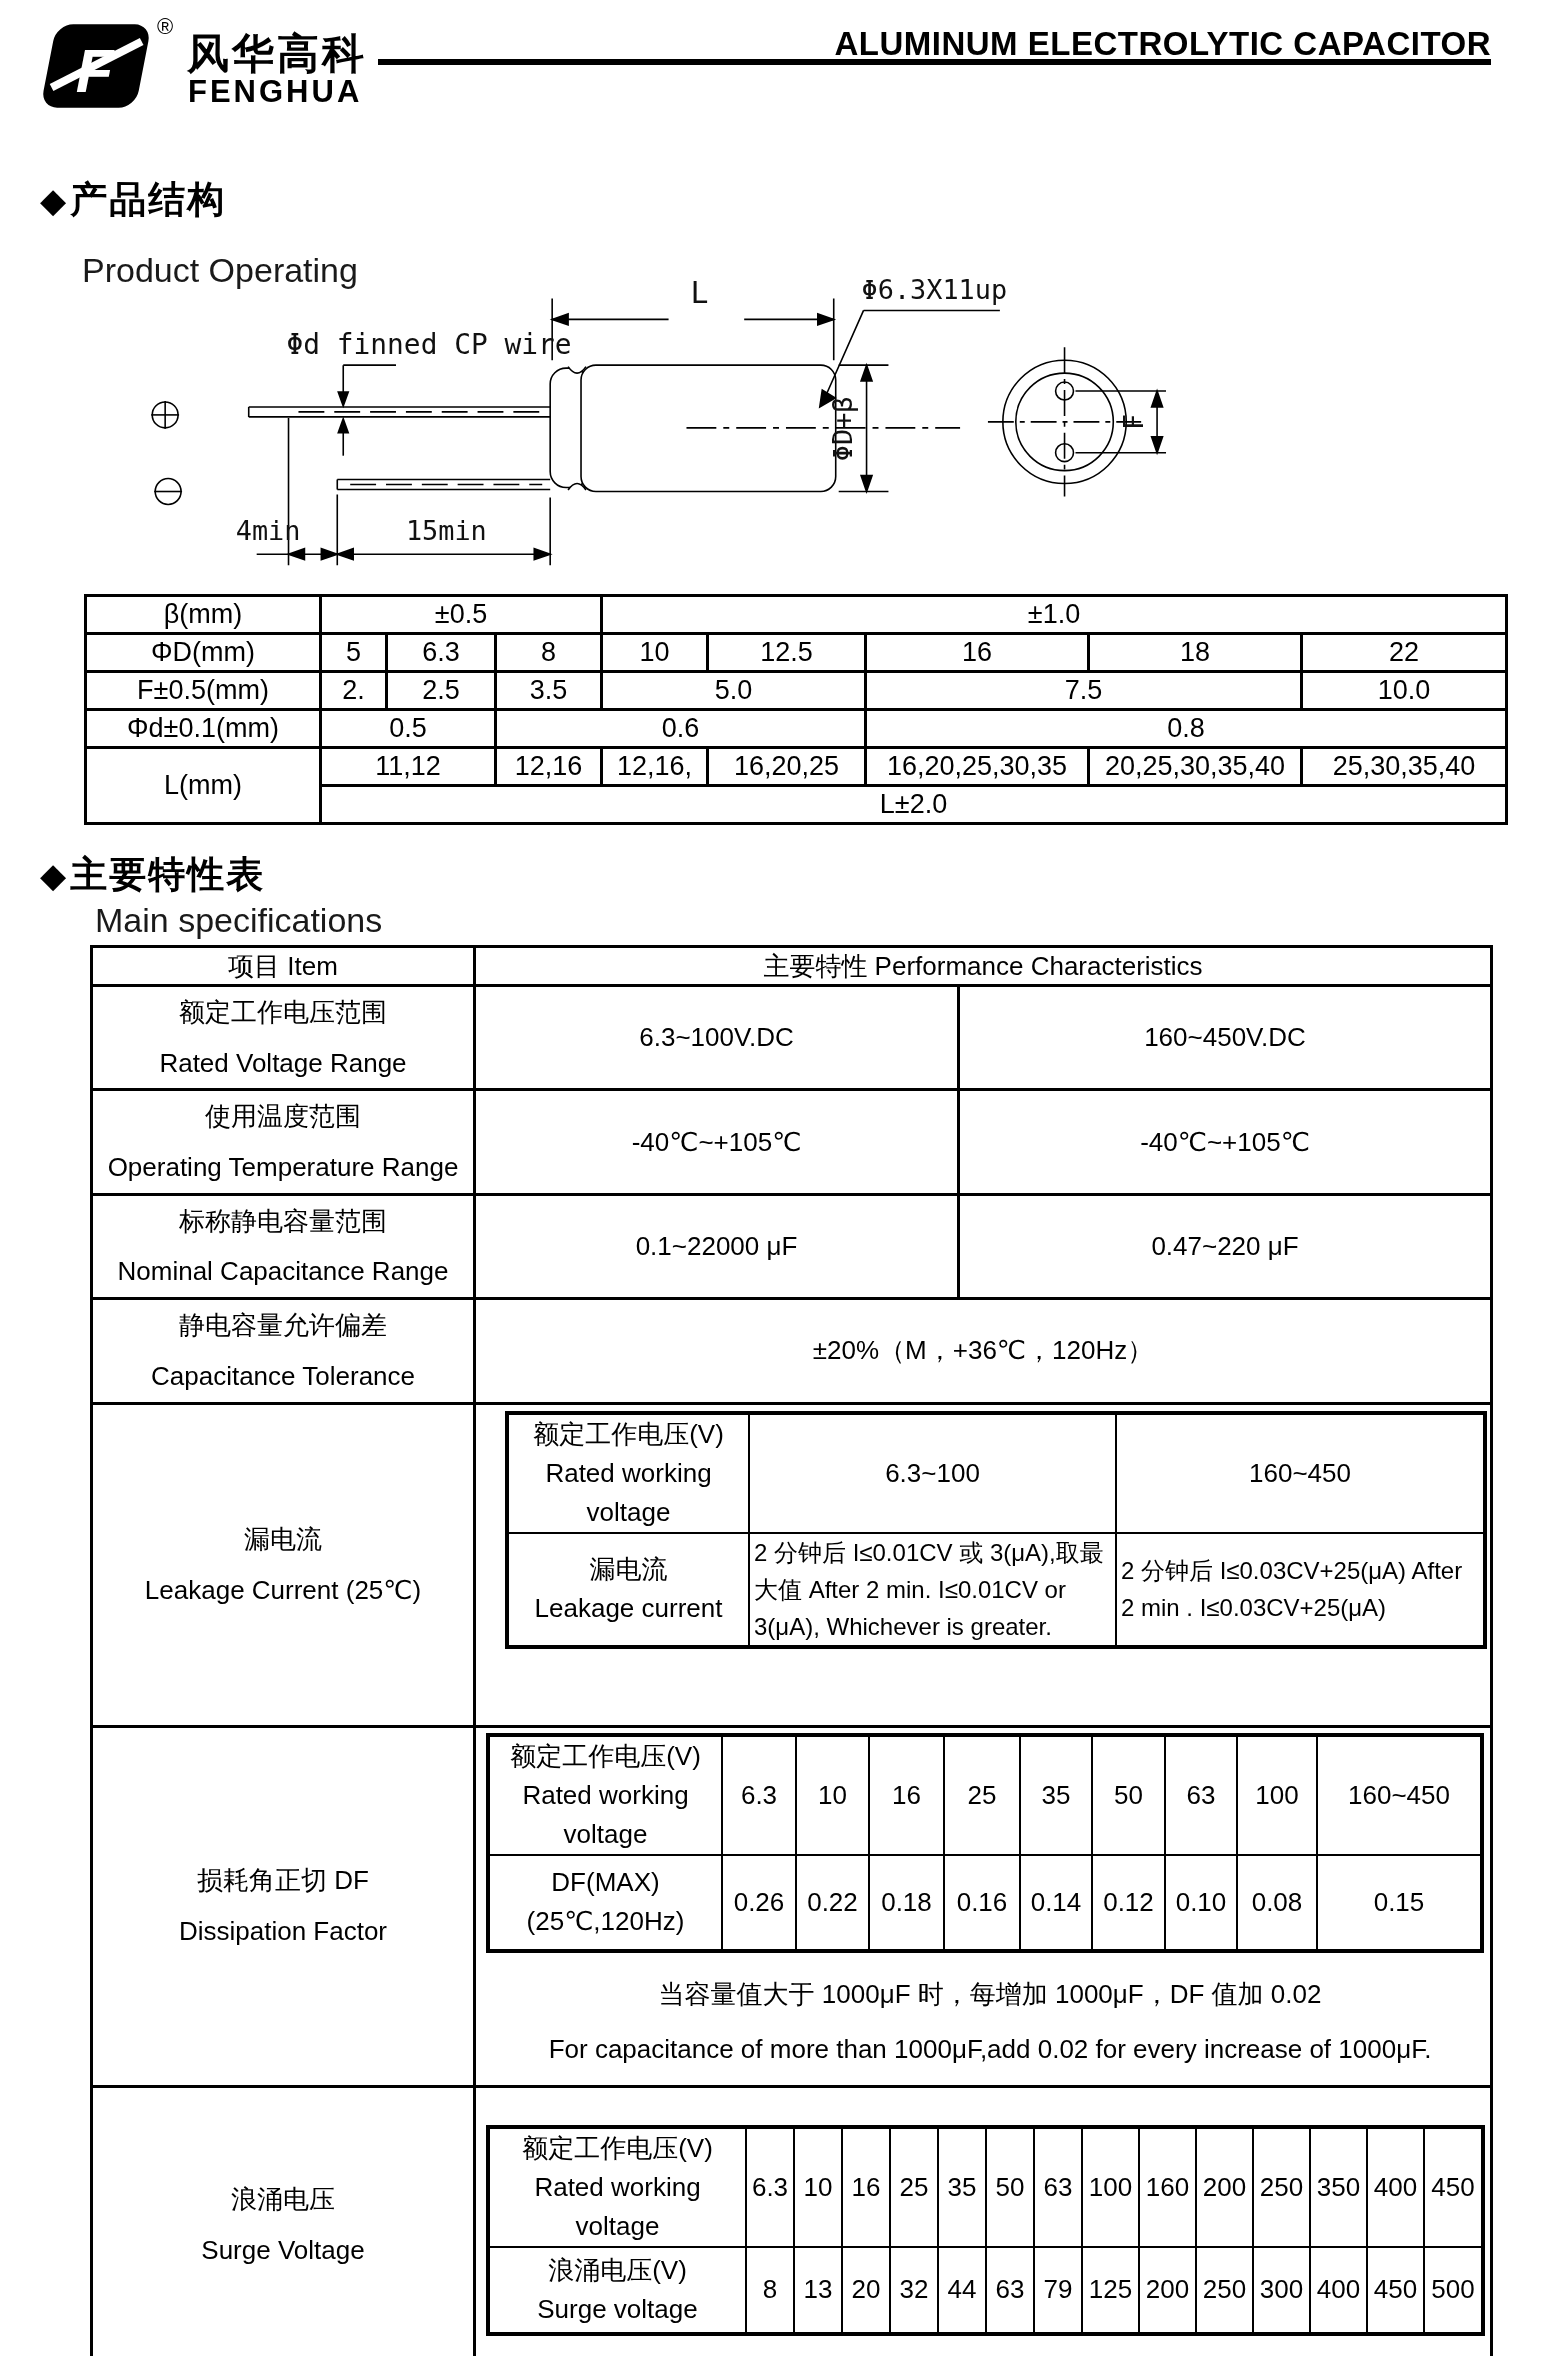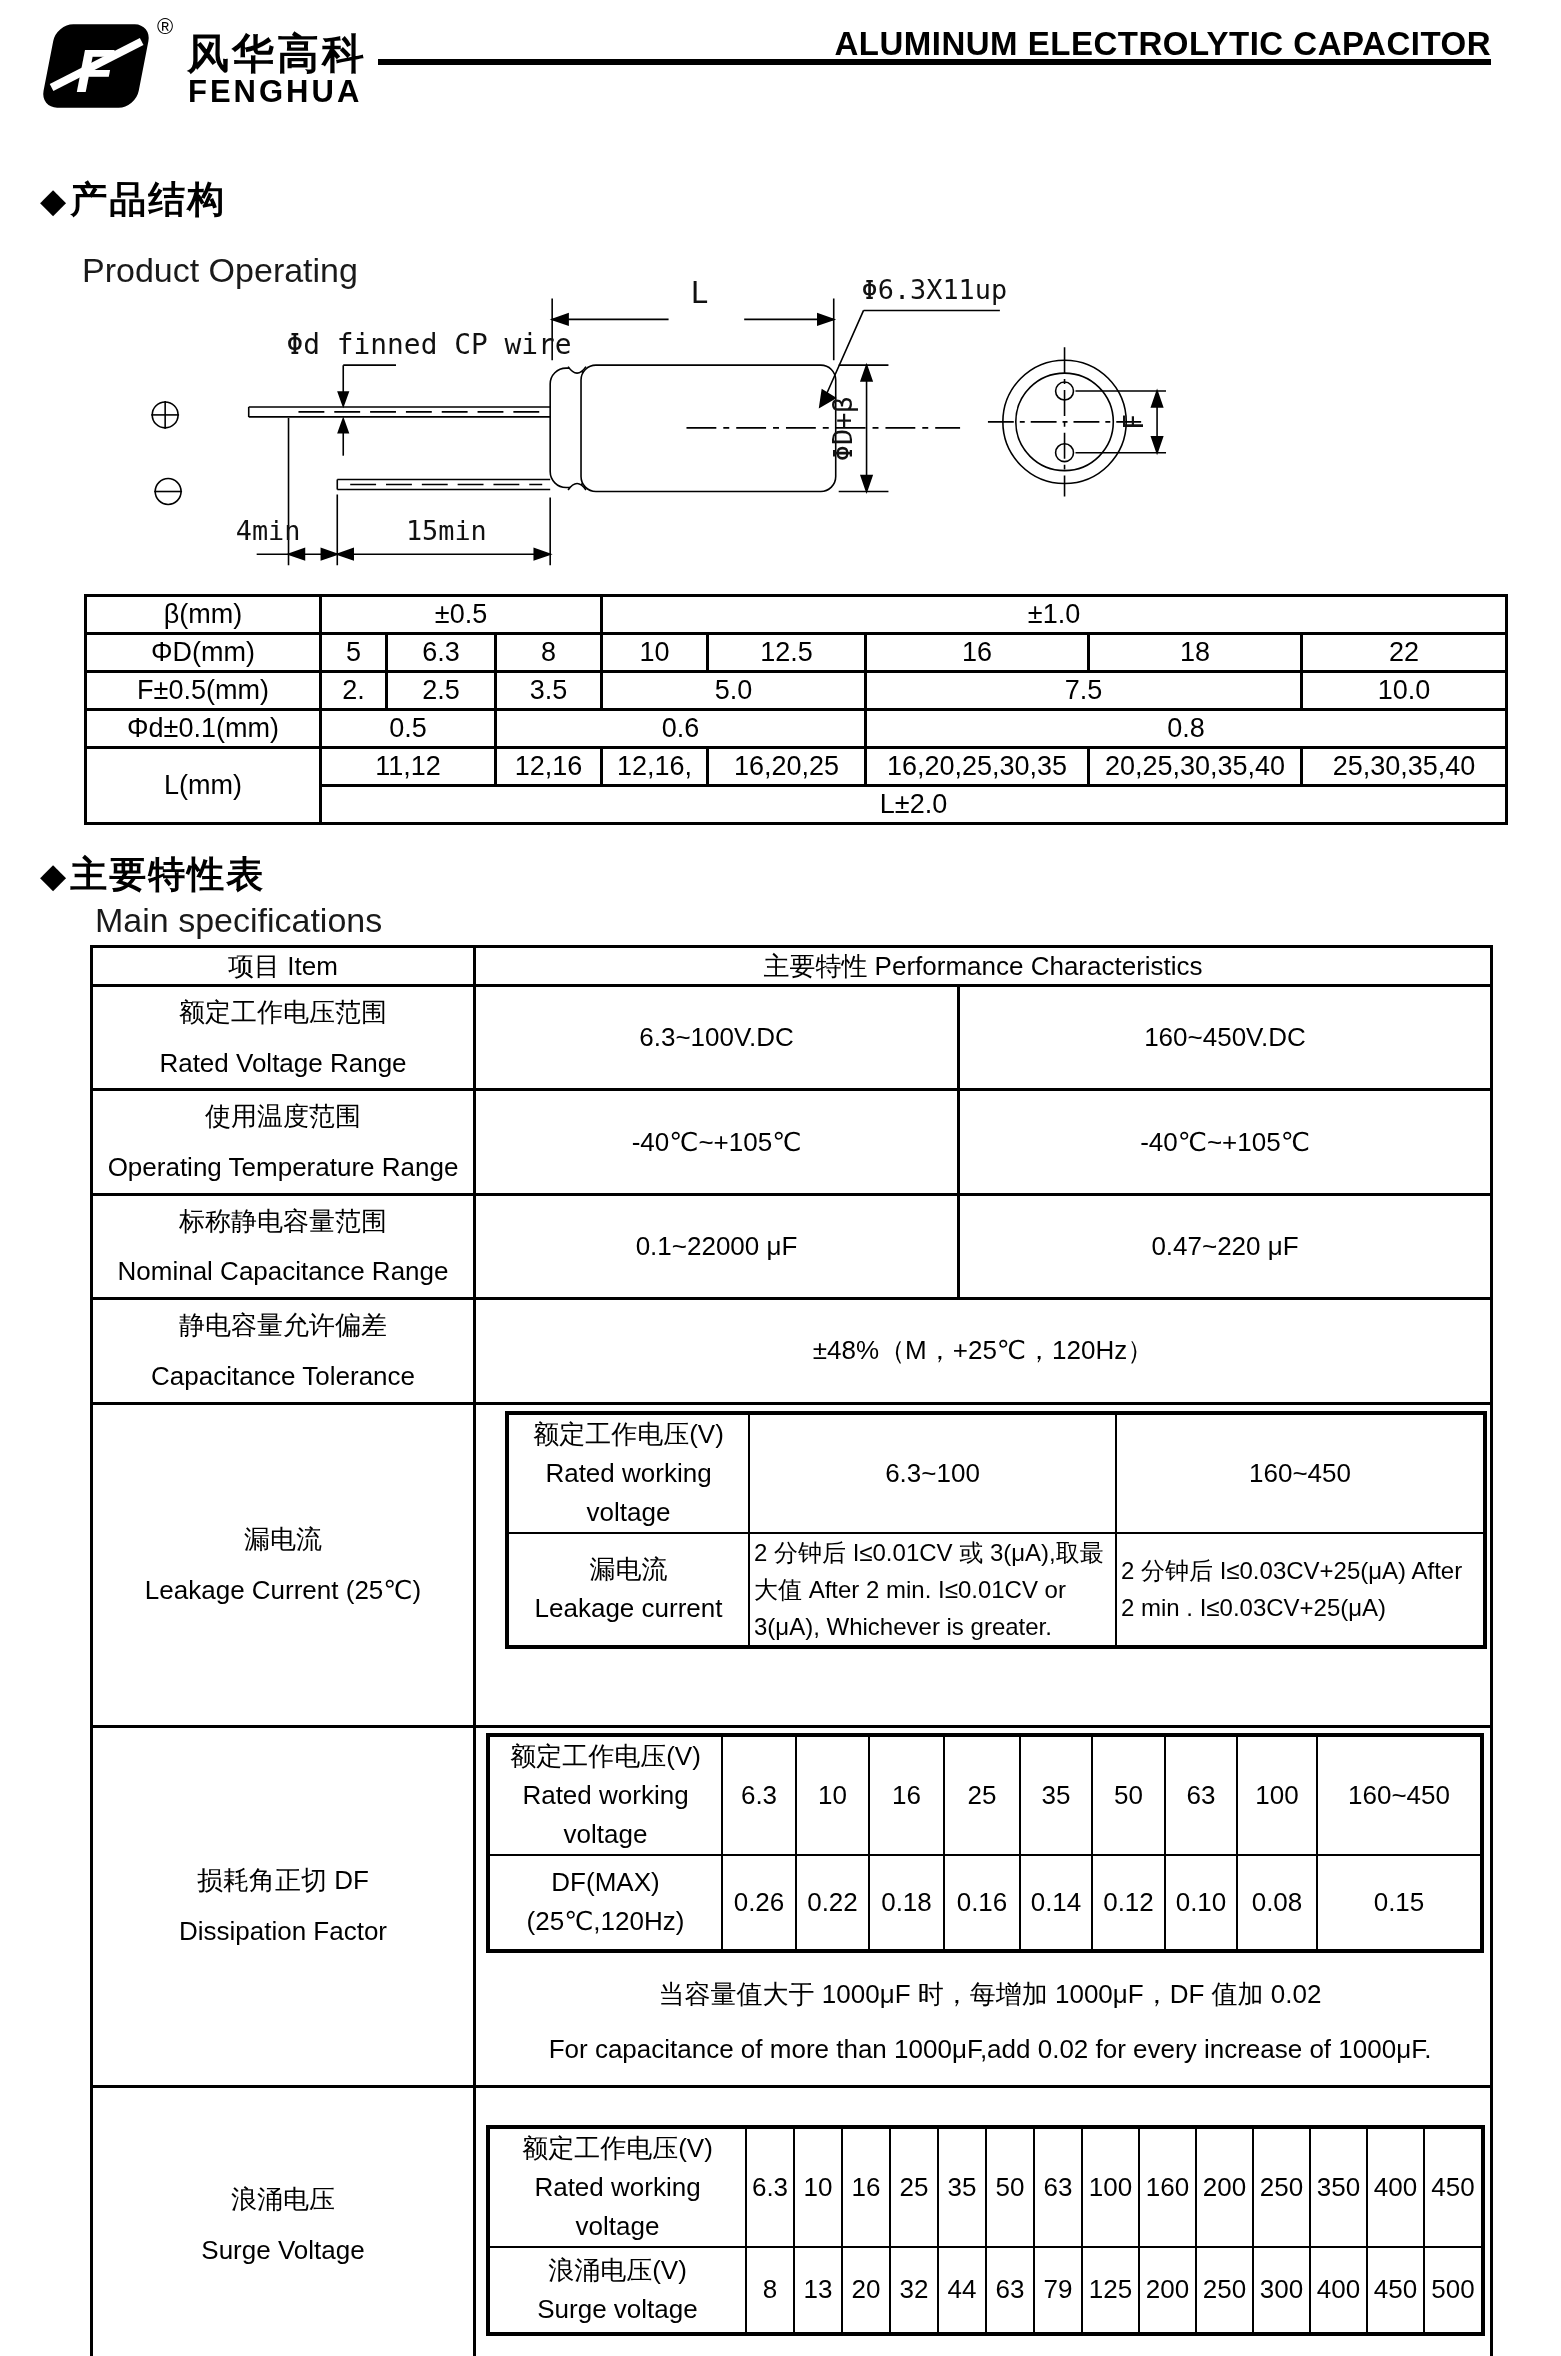--- a/index.html
+++ b/index.html
@@ -260,21 +260,21 @@
           <div>Nominal Capacitance Range</div>
         </td>
         <td>0.1~22000 μF</td>
         <td>0.47~220 μF</td>
       </tr>
       <tr style="height:97px">
         <td class="lbl2">
           <div>静电容量允许偏差</div>
           <div>Capacitance Tolerance</div>
         </td>
-        <td colspan="2">±48%（M，+25℃，120Hz）</td>
+        <td colspan="2">±20%（M，+36℃，120Hz）</td>
       </tr>
 
       <tr style="height:323px">
         <td class="lbl2">
           <div>漏电流</div>
           <div>Leakage Current (25℃)</div>
         </td>
         <td colspan="2" class="section-cell">
           <table class="inner leak-inner">
             <colgroup>

